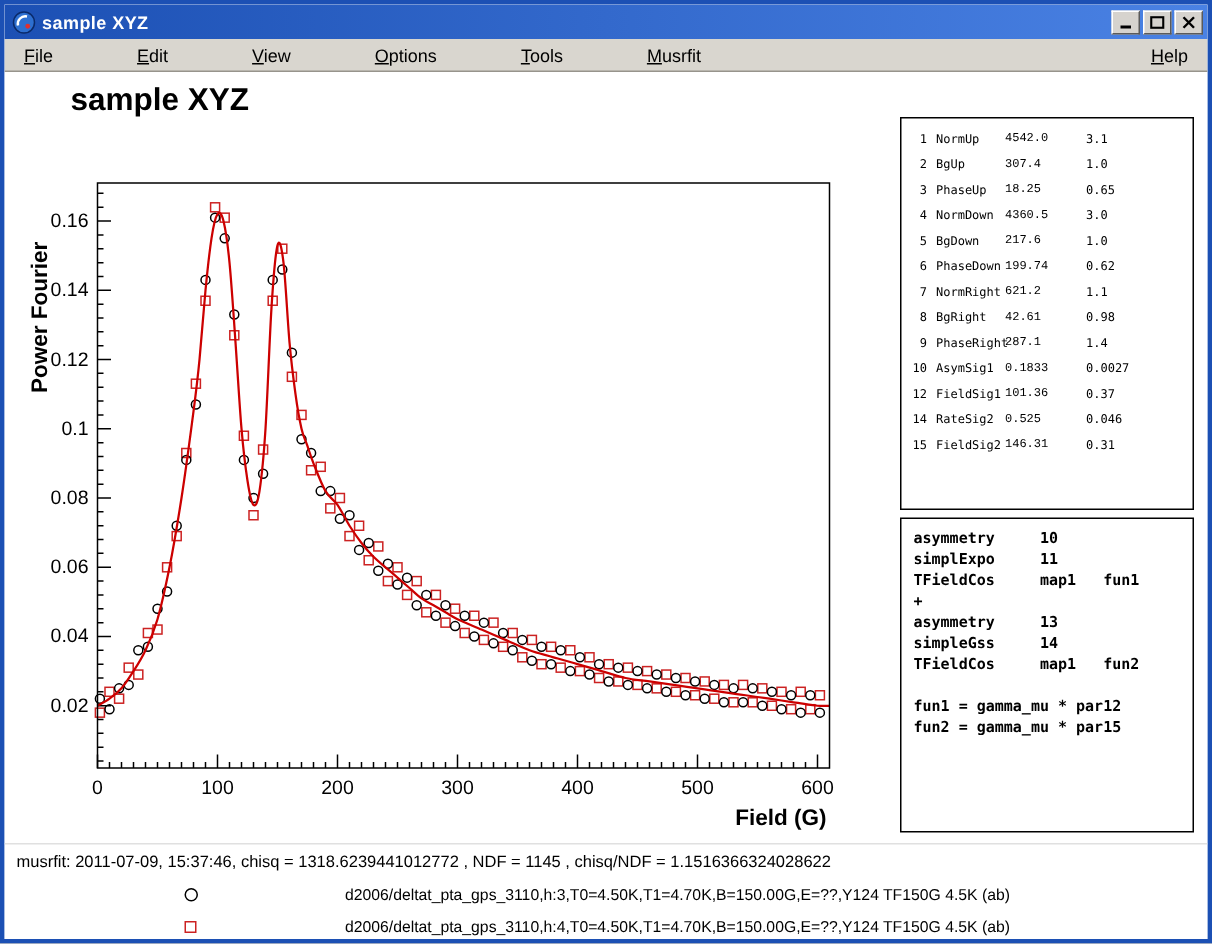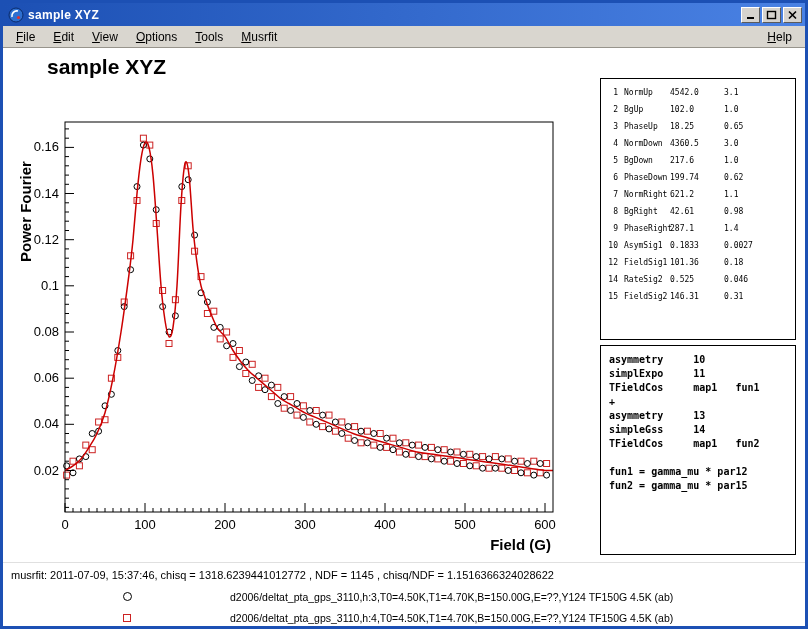--- a/index.html
+++ b/index.html
@@ -35,21 +35,21 @@
   #plot{position:absolute;left:0;top:0;}
   #plot text{font-family:"Liberation Sans",sans-serif;fill:#000;}
   .statsbox{
     position:absolute;left:597px;width:196px;background:#fff;
     border:1px solid #000;color:#000;
   }
   .params-box{top:30px;height:262px;padding:5px 0 0 5px;font:8px "DejaVu Sans Mono",monospace;}
   .params-row{display:flex;height:17px;line-height:17px;white-space:pre;}
   .pr-n{width:12px;text-align:right;flex:0 0 auto;}
   .pr-name{width:46px;margin-left:6px;flex:0 0 auto;}
-  .pr-val{width:54px;flex:0 0 auto;}
+  .pr-val{width:54px;flex:0 0 auto;font-family:Liberation Mono, monospace;}
   .pr-err{width:40px;flex:0 0 auto;}
   .theory-box{top:297px;height:210px;padding:7px 0 0 8px;font:bold 10px "DejaVu Sans Mono",monospace;}
   .theory-line{white-space:pre;height:14px;line-height:14px;}
   .footer{position:absolute;left:0;top:514px;width:802px;height:62px;border-top:1px solid #e0e0e0;}
   .status-line{position:absolute;left:8px;top:6px;font-size:11px;color:#000;white-space:pre;}
   #legend-rows{position:absolute;left:0;top:24px;width:100%;}
   .legend-row{position:relative;height:21px;}
   .legend-marker{position:absolute;left:120px;top:5px;display:block;}
   .lm-circle{width:9px;height:9px;border:1px solid #000;border-radius:50%;}
   .lm-square{width:8px;height:8px;border:1px solid #cc2222;top:6px;}
@@ -82,21 +82,21 @@
       </span>
       <span class="winbtn">
         <svg width="11" height="10">
             <path d="M2 1.5 L9 8.5 M9 1.5 L2 8.5" stroke="#000" stroke-width="1.6"></path>
           </svg>
       </span>
     </span>
   </div>
 
   <div class="menubar">
-    <span id="menu-left" style="display:flex;">
+    <span id="menu-left" style="display:flex;gap:38px;">
         <span class="menu-item"><u>F</u>ile</span>
         <span class="menu-item"><u>E</u>dit</span>
         <span class="menu-item"><u>V</u>iew</span>
         <span class="menu-item"><u>O</u>ptions</span>
         <span class="menu-item"><u>T</u>ools</span>
         <span class="menu-item"><u>M</u>usrfit</span>
       </span>
     <span id="menu-right" class="menu-right" style="display:flex;">
         <span class="menu-item"><u>H</u>elp</span>
       </span>
@@ -385,30 +385,30 @@
         <rect x="62" y="74" width="488" height="390" fill="none" stroke="#000" stroke-width="1"></rect>
         <text x="548" y="502" text-anchor="end" font-size="15" font-weight="bold">Field (G)</text>
         <text transform="translate(28 214) rotate(-90)" font-size="15" font-weight="bold">Power Fourier</text>
       </svg>
 
     <div class="canvas-title">sample XYZ</div>
 
     <div class="statsbox params-box">
       <div id="params-rows">
           <div class="params-row"><span class="pr-n">1</span><span class="pr-name">NormUp</span><span class="pr-val">4542.0</span><span class="pr-err">3.1</span></div>
-          <div class="params-row"><span class="pr-n">2</span><span class="pr-name">BgUp</span><span class="pr-val">102.0</span><span class="pr-err">1.0</span></div>
+          <div class="params-row"><span class="pr-n">2</span><span class="pr-name">BgUp</span><span class="pr-val">307.4</span><span class="pr-err">1.0</span></div>
           <div class="params-row"><span class="pr-n">3</span><span class="pr-name">PhaseUp</span><span class="pr-val">18.25</span><span class="pr-err">0.65</span></div>
           <div class="params-row"><span class="pr-n">4</span><span class="pr-name">NormDown</span><span class="pr-val">4360.5</span><span class="pr-err">3.0</span></div>
           <div class="params-row"><span class="pr-n">5</span><span class="pr-name">BgDown</span><span class="pr-val">217.6</span><span class="pr-err">1.0</span></div>
           <div class="params-row"><span class="pr-n">6</span><span class="pr-name">PhaseDown</span><span class="pr-val">199.74</span><span class="pr-err">0.62</span></div>
           <div class="params-row"><span class="pr-n">7</span><span class="pr-name">NormRight</span><span class="pr-val">621.2</span><span class="pr-err">1.1</span></div>
           <div class="params-row"><span class="pr-n">8</span><span class="pr-name">BgRight</span><span class="pr-val">42.61</span><span class="pr-err">0.98</span></div>
           <div class="params-row"><span class="pr-n">9</span><span class="pr-name">PhaseRight</span><span class="pr-val">287.1</span><span class="pr-err">1.4</span></div>
           <div class="params-row"><span class="pr-n">10</span><span class="pr-name">AsymSig1</span><span class="pr-val">0.1833</span><span class="pr-err">0.0027</span></div>
-          <div class="params-row"><span class="pr-n">12</span><span class="pr-name">FieldSig1</span><span class="pr-val">101.36</span><span class="pr-err">0.18</span></div>
+          <div class="params-row"><span class="pr-n">12</span><span class="pr-name">FieldSig1</span><span class="pr-val">101.36</span><span class="pr-err">0.37</span></div>
           <div class="params-row"><span class="pr-n">14</span><span class="pr-name">RateSig2</span><span class="pr-val">0.525</span><span class="pr-err">0.046</span></div>
           <div class="params-row"><span class="pr-n">15</span><span class="pr-name">FieldSig2</span><span class="pr-val">146.31</span><span class="pr-err">0.31</span></div>
         </div>
     </div>
 
     <div class="statsbox theory-box">
       <div id="theory-lines">
           <div class="theory-line">asymmetry     10</div>
           <div class="theory-line">simplExpo     11</div>
           <div class="theory-line">TFieldCos     map1   fun1</div>

